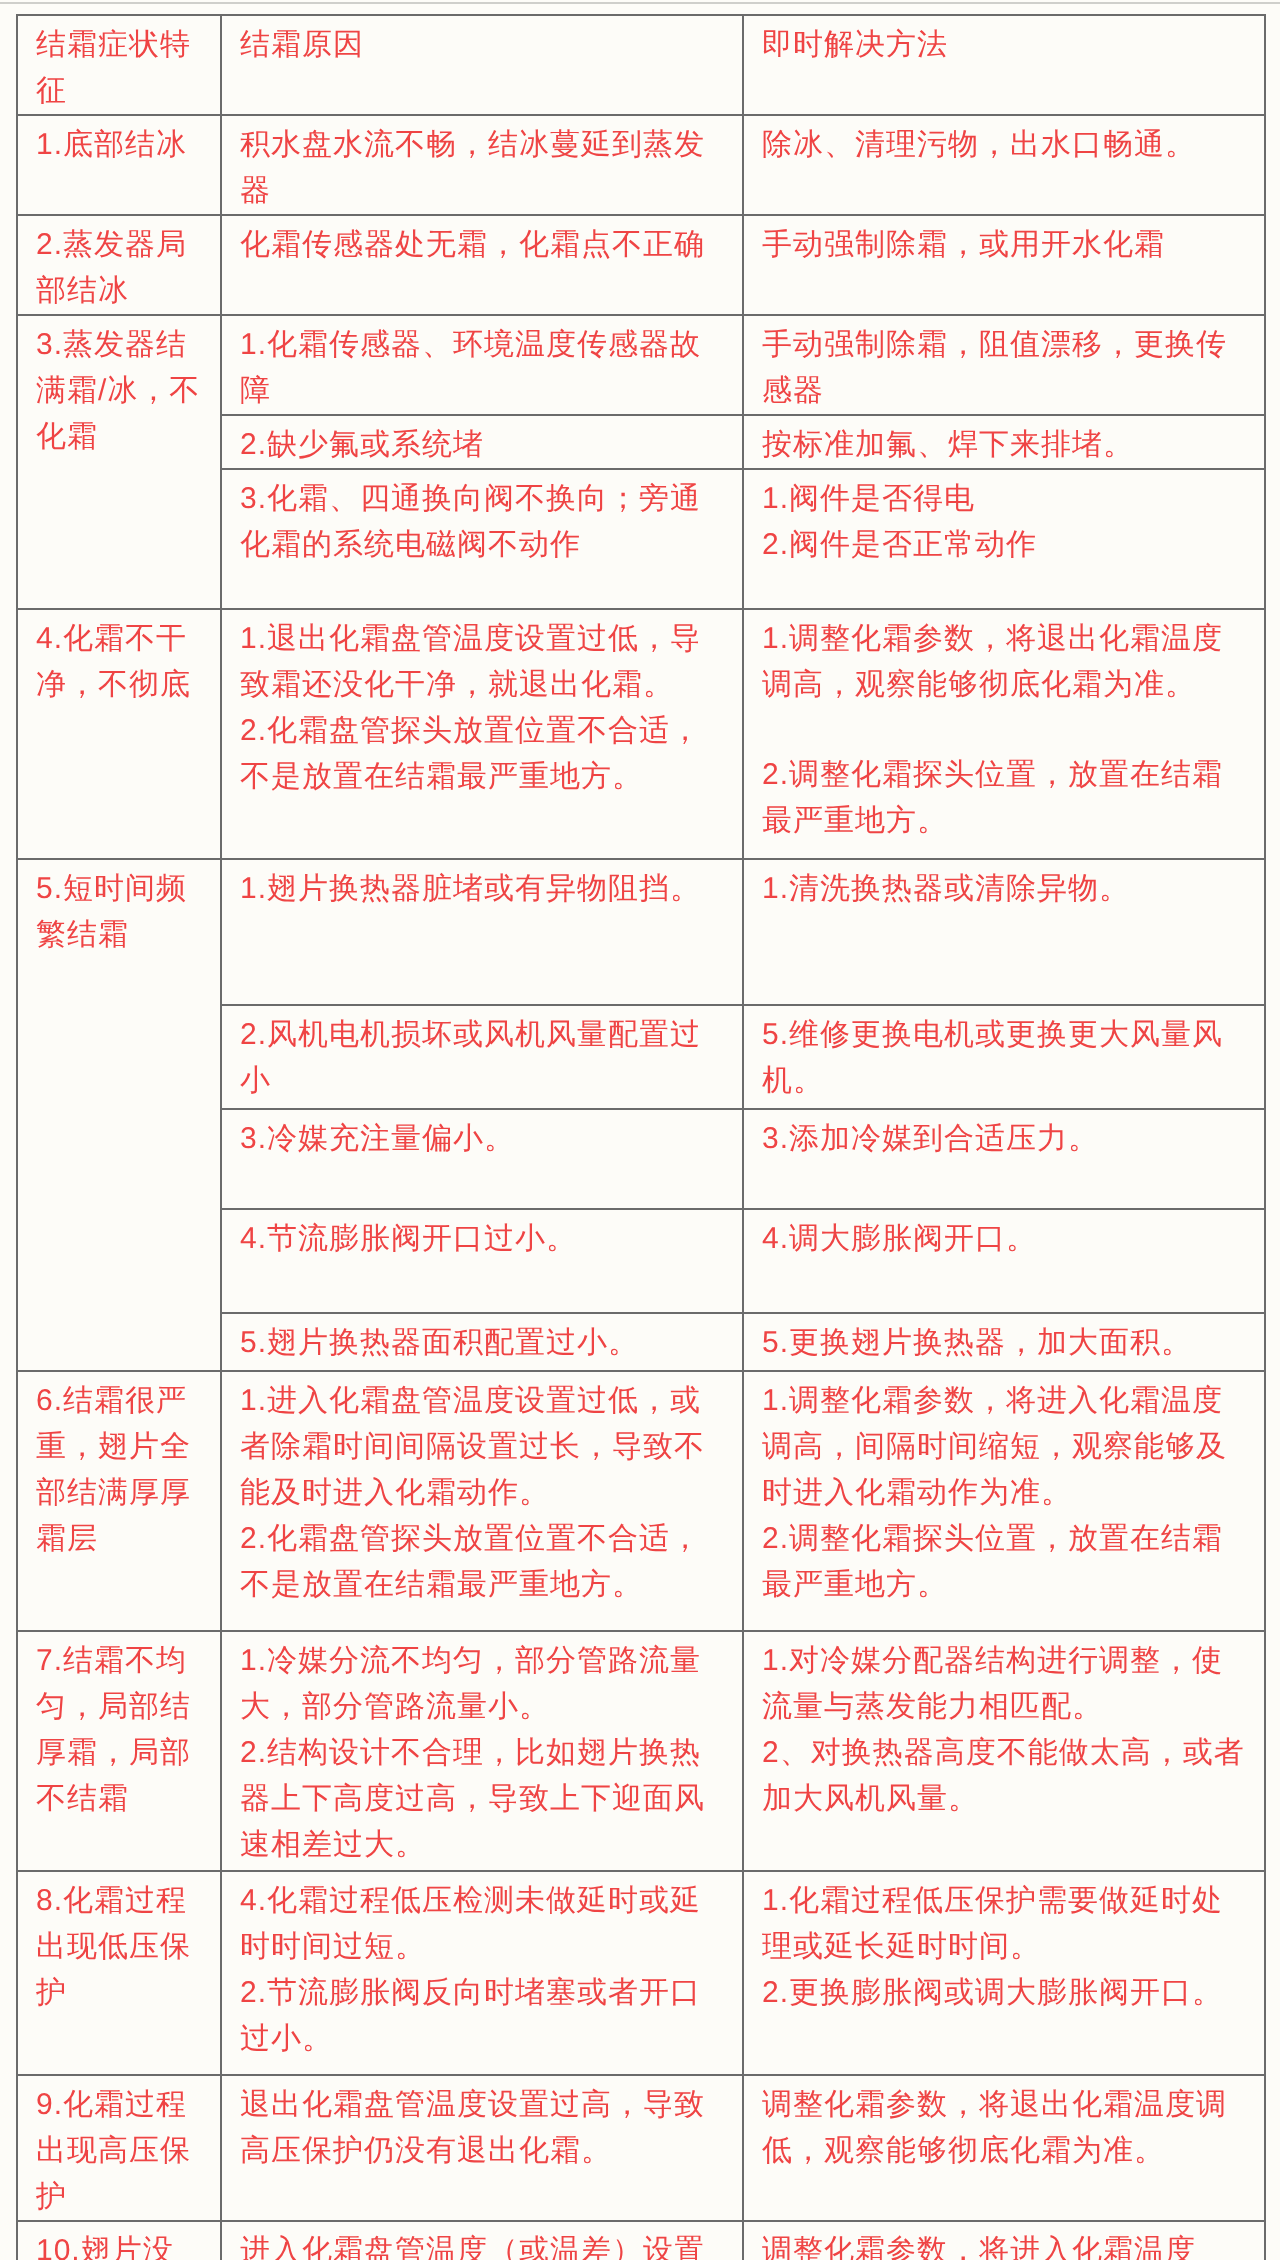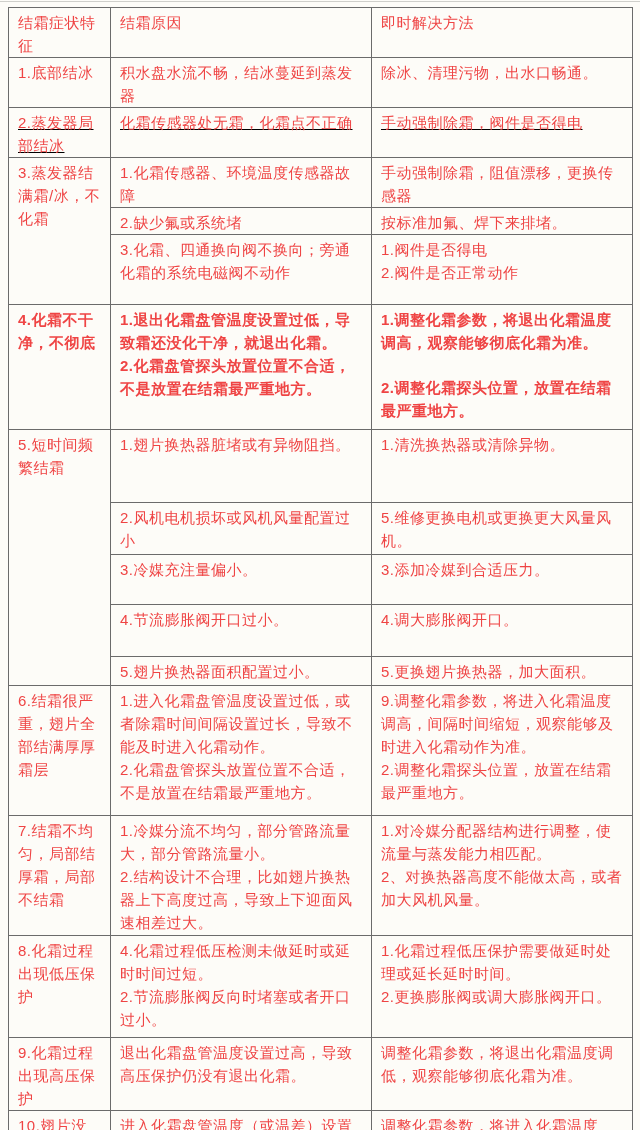--- a/index.html
+++ b/index.html
@@ -43,30 +43,30 @@
     line-height: 23px;
     color: #ef4444;
     letter-spacing: 0.5px;
     word-break: break-all;
     overflow: hidden;
     box-sizing: border-box;
   }
   tr.hd   { height: 49px; }
   tr.h25  { height: 25px; }
   tr.h31  { height: 31px; }
-  tr.h49  { height: 49px; text-decoration: underline; }
+  tr.h49  { height: 49px; }
   tr.h50  { height: 50px; }
   tr.h52  { height: 52px; }
   tr.h55  { height: 70px; }
   tr.h29  { height: 29px; }
   tr.h73  { height: 73px; }
   tr.h75  { height: 57px; }
   tr.h102 { height: 102px; margin-left: 28px; }
   tr.h120 { height: 120px; padding-left: 16px; }
-  tr.h125 { height: 125px; font-weight: bold; }
+  tr.h125 { height: 125px; }
   tr.h130 { height: 130px; }
   .para { margin: 0; }
   .para.gap { margin-top: 22px; }
 </style>
 </head>
 <body>
 
 <div class="sheet">
   <div class="crop-line"></div>
 
@@ -103,21 +103,21 @@
       </tr>
 
       <tr class="h49">
         <td>
             <div class="para">2.蒸发器局部结冰</div>
           </td>
         <td>
             <div class="para">化霜传感器处无霜，化霜点不正确</div>
           </td>
         <td>
-            <div class="para">手动强制除霜，阀件是否得电</div>
+            <div class="para">手动强制除霜，或用开水化霜</div>
           </td>
       </tr>
 
       <tr class="h31">
         <td rowspan="3">
             <div class="para">3.蒸发器结满霜/冰，不化霜</div>
           </td>
         <td>
             <div class="para">1.化霜传感器、环境温度传感器故障</div>
           </td>
@@ -203,21 +203,21 @@
 
       <tr class="h130">
         <td>
             <div class="para">6.结霜很严重，翅片全部结满厚厚霜层</div>
           </td>
         <td>
           <div class="para">1.进入化霜盘管温度设置过低，或者除霜时间间隔设置过长，导致不能及时进入化霜动作。</div>
           <div class="para">2.化霜盘管探头放置位置不合适，不是放置在结霜最严重地方。</div>
         </td>
         <td>
-          <div class="para">9.调整化霜参数，将进入化霜温度调高，间隔时间缩短，观察能够及时进入化霜动作为准。</div>
+          <div class="para">1.调整化霜参数，将进入化霜温度调高，间隔时间缩短，观察能够及时进入化霜动作为准。</div>
           <div class="para">2.调整化霜探头位置，放置在结霜最严重地方。</div>
         </td>
       </tr>
 
       <tr class="h120">
         <td>
             <div class="para">7.结霜不均匀，局部结厚霜，局部不结霜</div>
           </td>
         <td>
           <div class="para">1.冷媒分流不均匀，部分管路流量大，部分管路流量小。</div>

